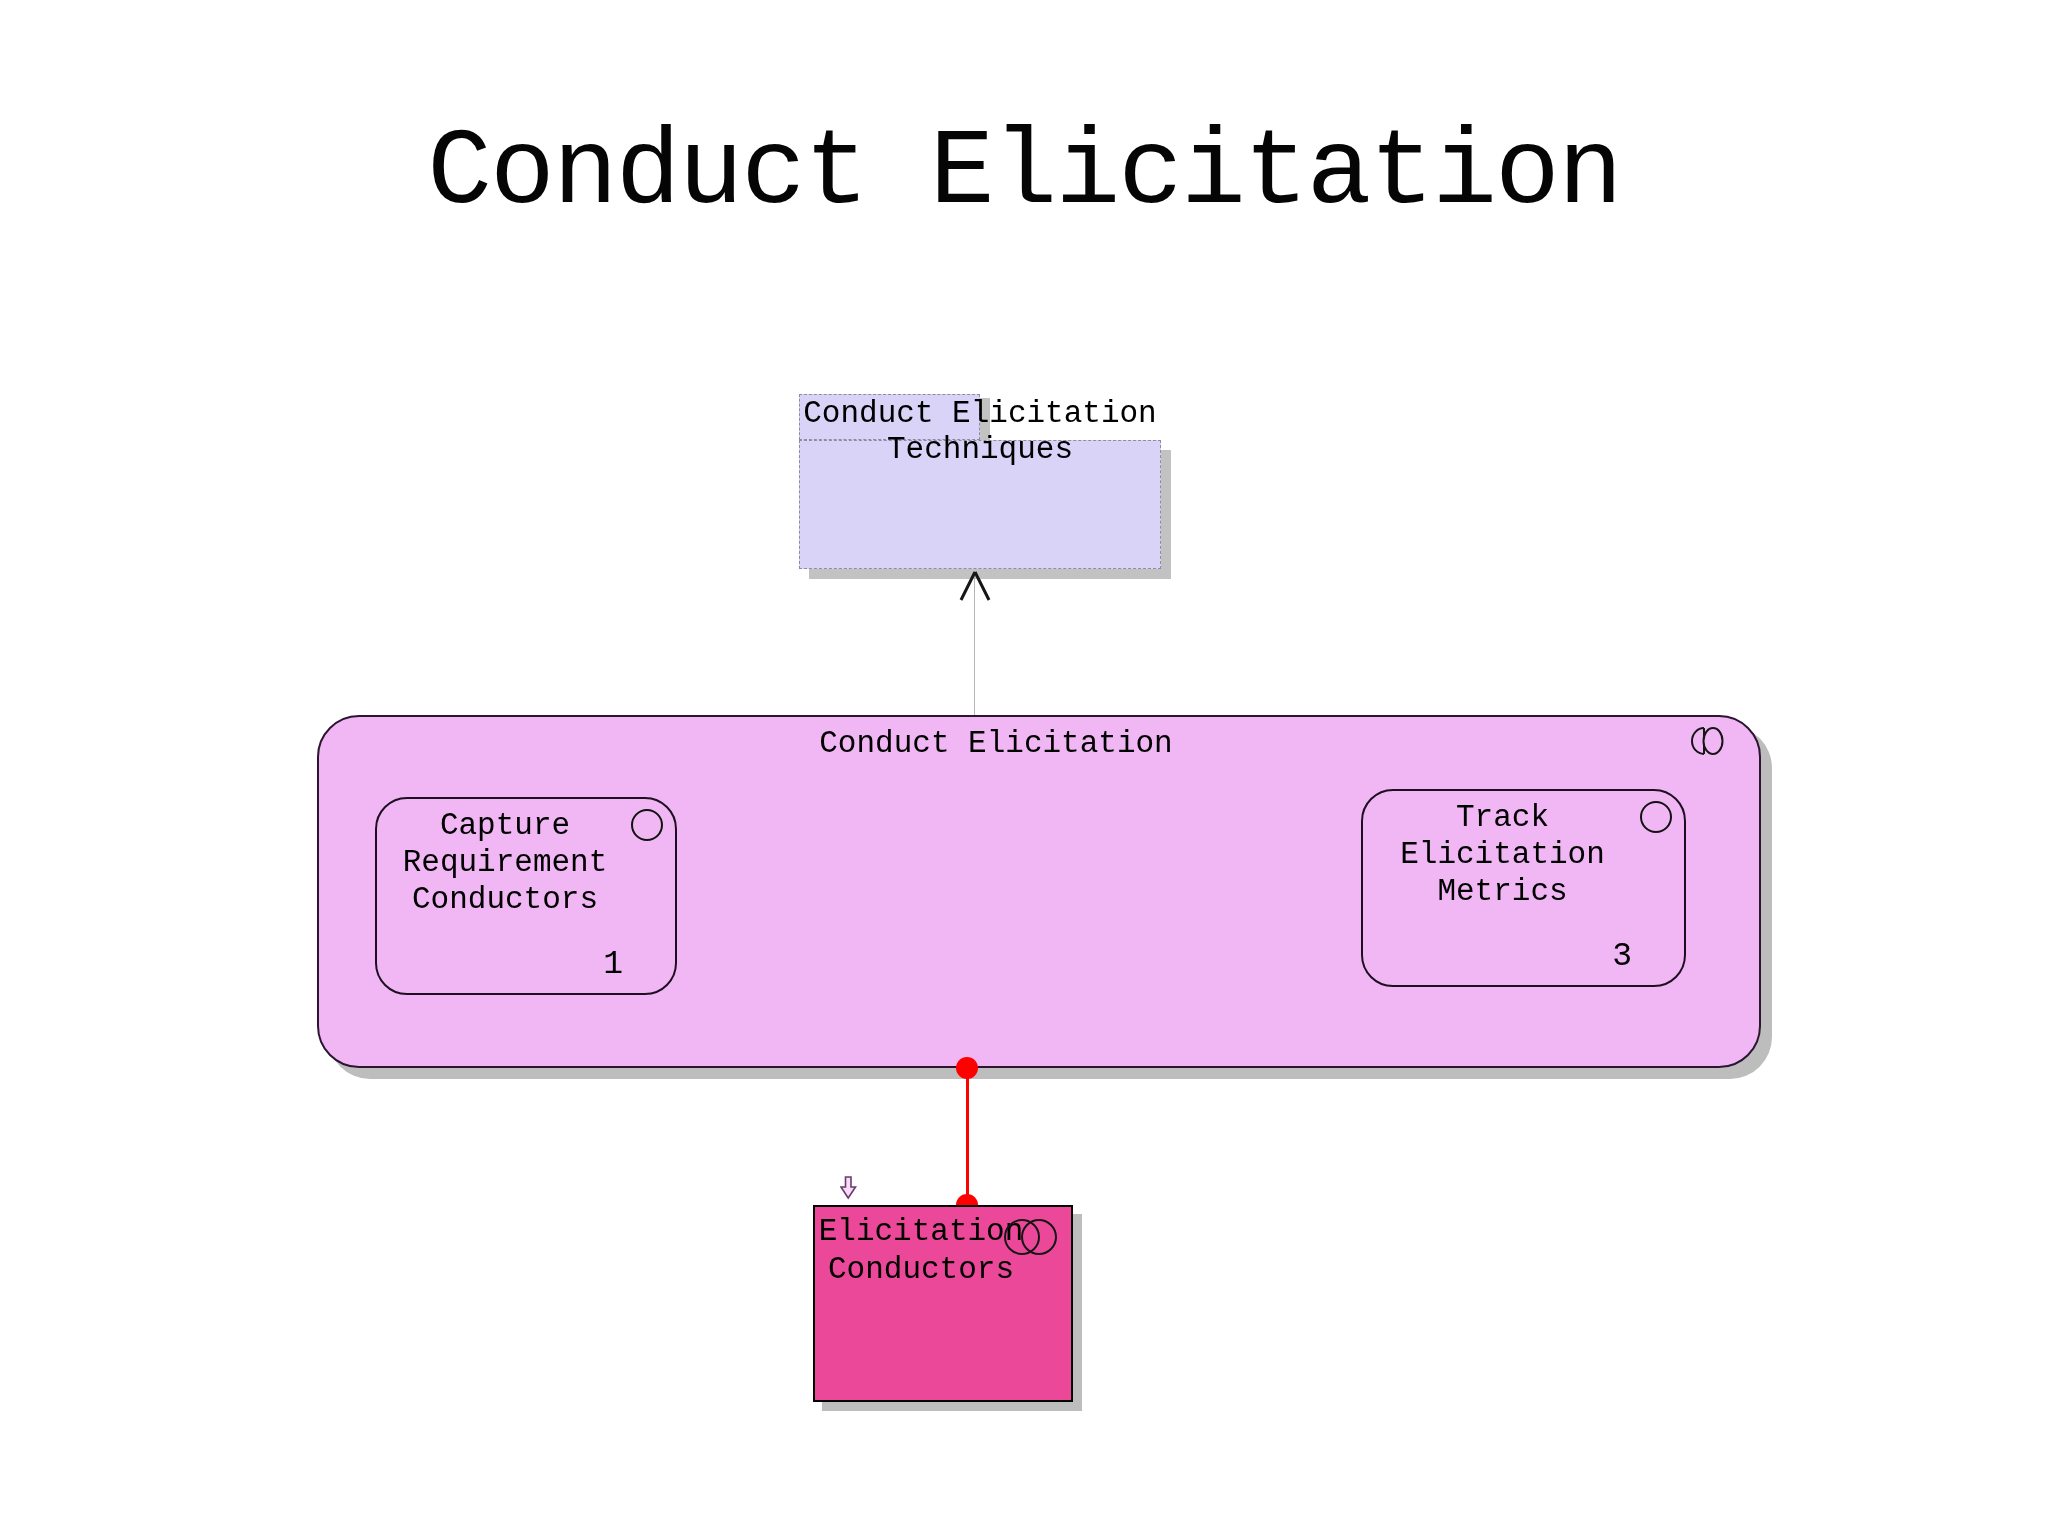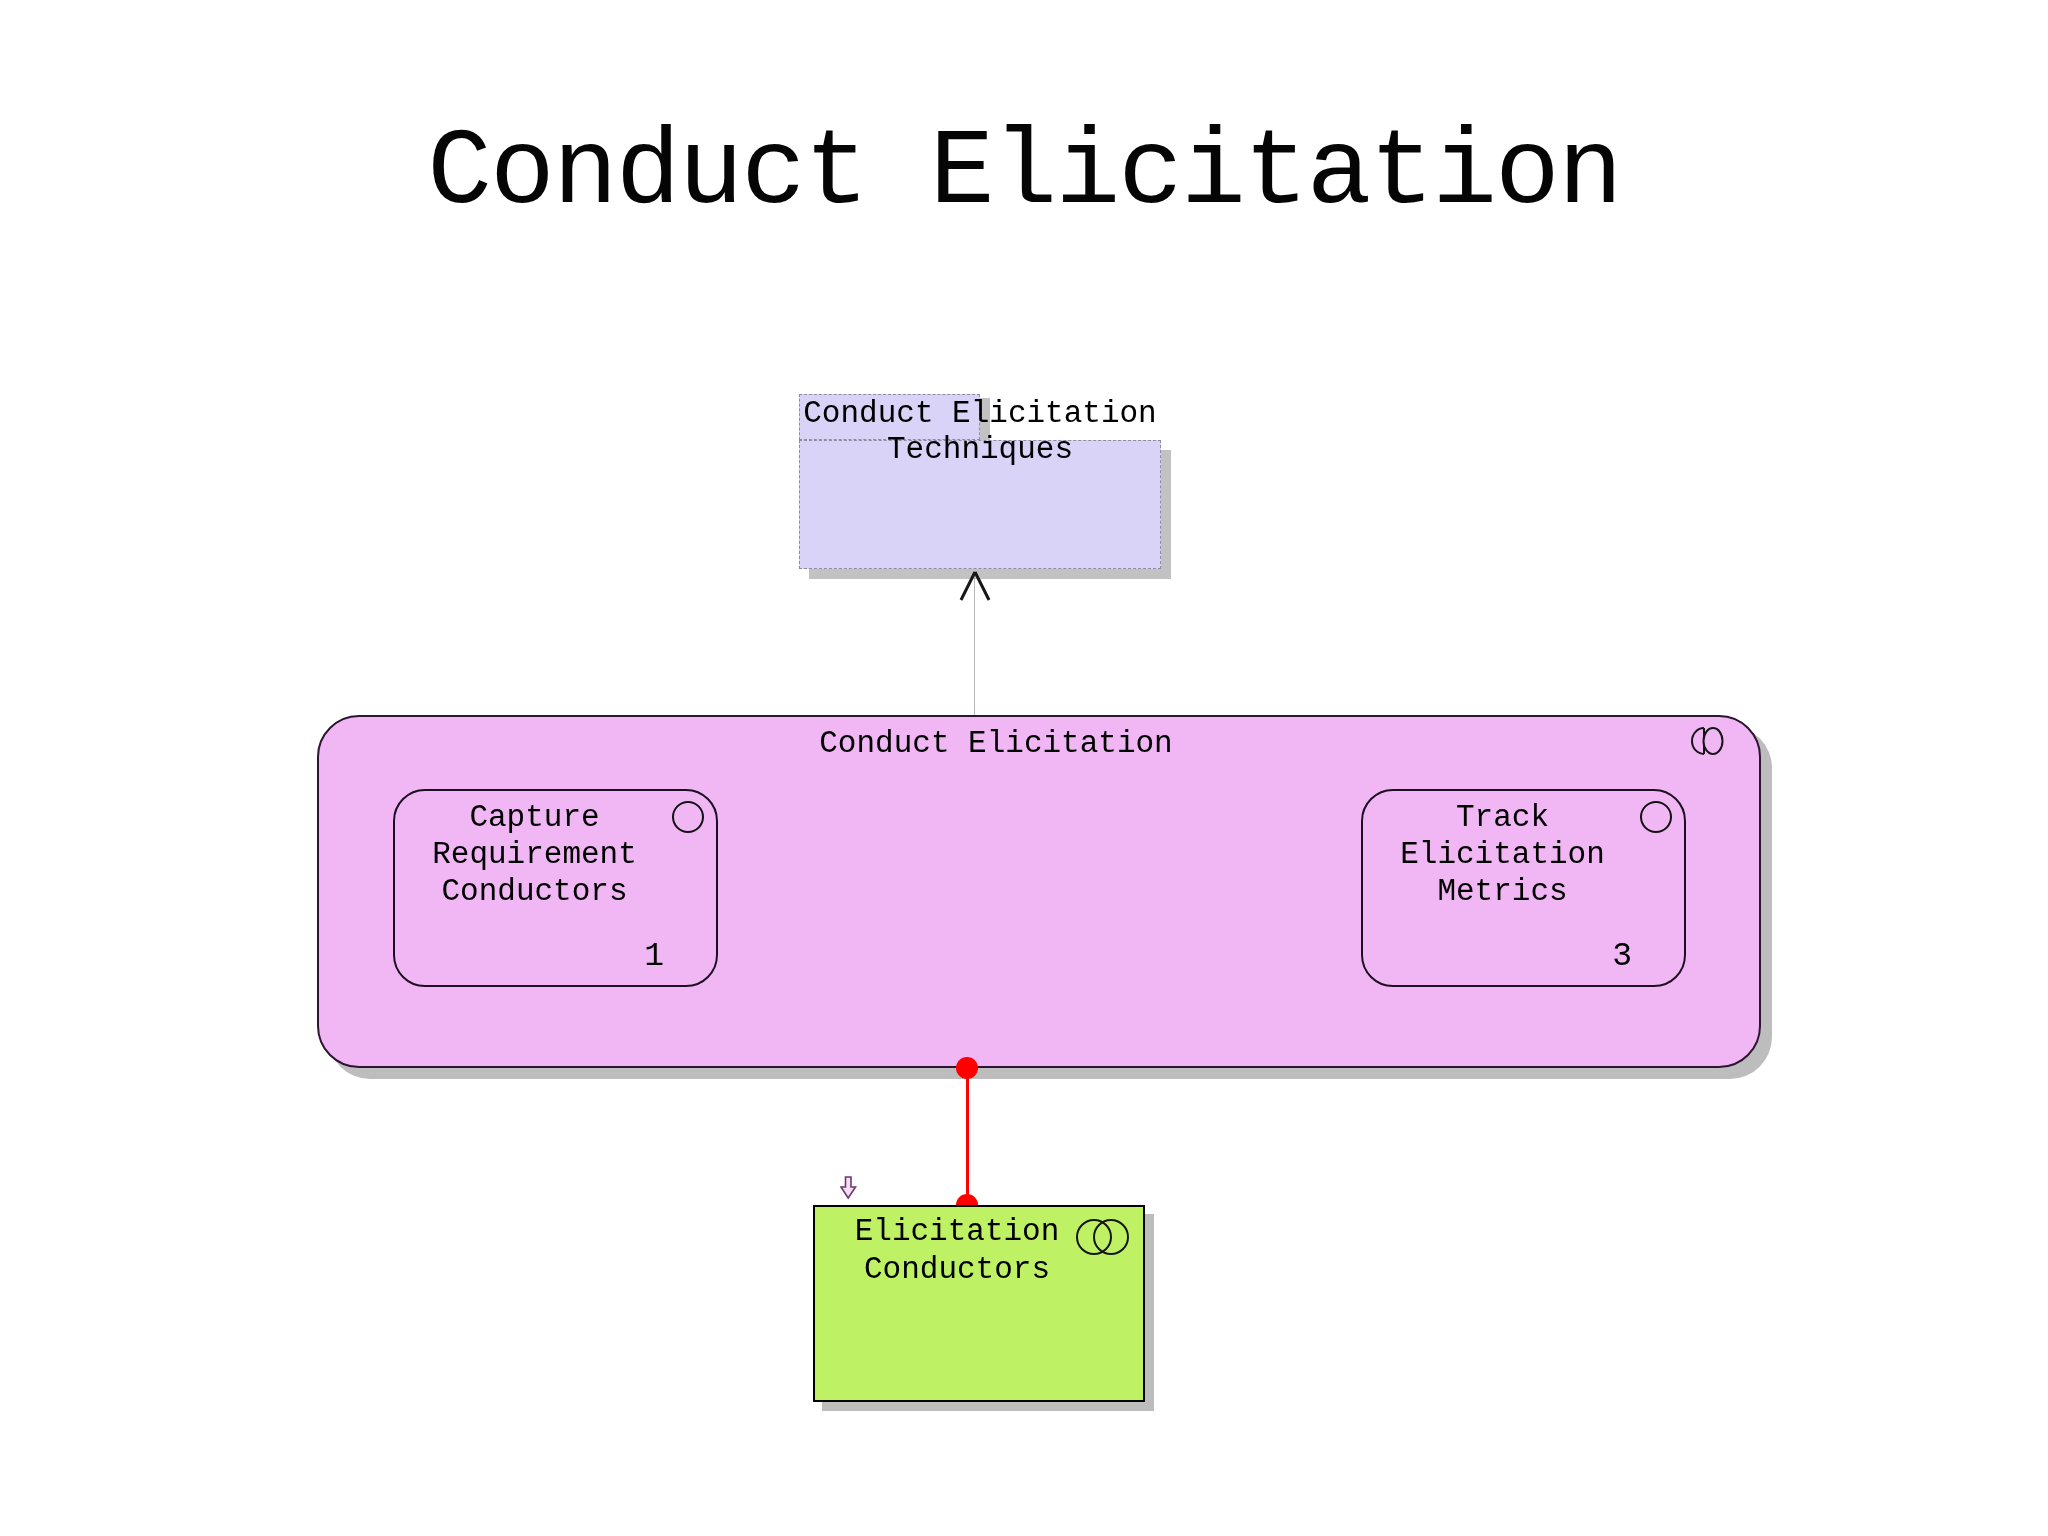--- a/index.html
+++ b/index.html
@@ -46,21 +46,21 @@
     left:0;top:8px;width:100%;text-align:center;
     font-size:31px;line-height:38px;padding-right:86px;box-sizing:border-box;
   }
   .role-icon{left:1372px;top:9px;}
 
   
   .activity{
     top:72px;height:198px;background:#f1b7f4;
     border:2px solid #1d0f20;border-radius:32px;box-sizing:border-box;
   }
-  .act-1{left:74px;width:325px;}
+  .act-1{left:56px;width:302px;margin-top:8px;}
   .act-2{left:519px;width:320px;}
   .act-3{left:1042px;width:325px;padding-left:21px;}
   .act-label{
     left:0;top:8px;width:100%;text-align:center;
     font-size:31px;line-height:37px;
     padding:0 52px 0 10px;box-sizing:border-box;
   }
   .act-circle{
     top:10px;right:12px;width:28px;height:28px;border:2px solid #111;
     border-radius:50%;background:transparent;
@@ -70,21 +70,21 @@
   }
 
   
   .red-line{left:966px;top:1068px;width:3px;height:137px;background:#fe0000;}
   .red-dot{width:22px;height:22px;border-radius:50%;background:#fe0000;}
   .red-dot-top{left:956px;top:1057px;}
   .red-dot-bottom{left:956px;top:1194px;}
 
   
   .conductors{
-    left:813px;top:1205px;width:332px;height:197px;background:#bef264;
+    left:813px;top:1205px;width:260px;height:197px;background:#ec4899;
     border:2px solid #000;box-sizing:border-box;box-shadow:9px 9px 0 #bdbdbd;
   }
   .cond-label{
     left:0;top:6px;width:100%;text-align:center;
     font-size:31px;line-height:38px;padding-right:44px;box-sizing:border-box;
   }
   .collab-icon{top:10px;right:10px;}
 
   
   .nav-arrow{left:840px;top:1176px;}

